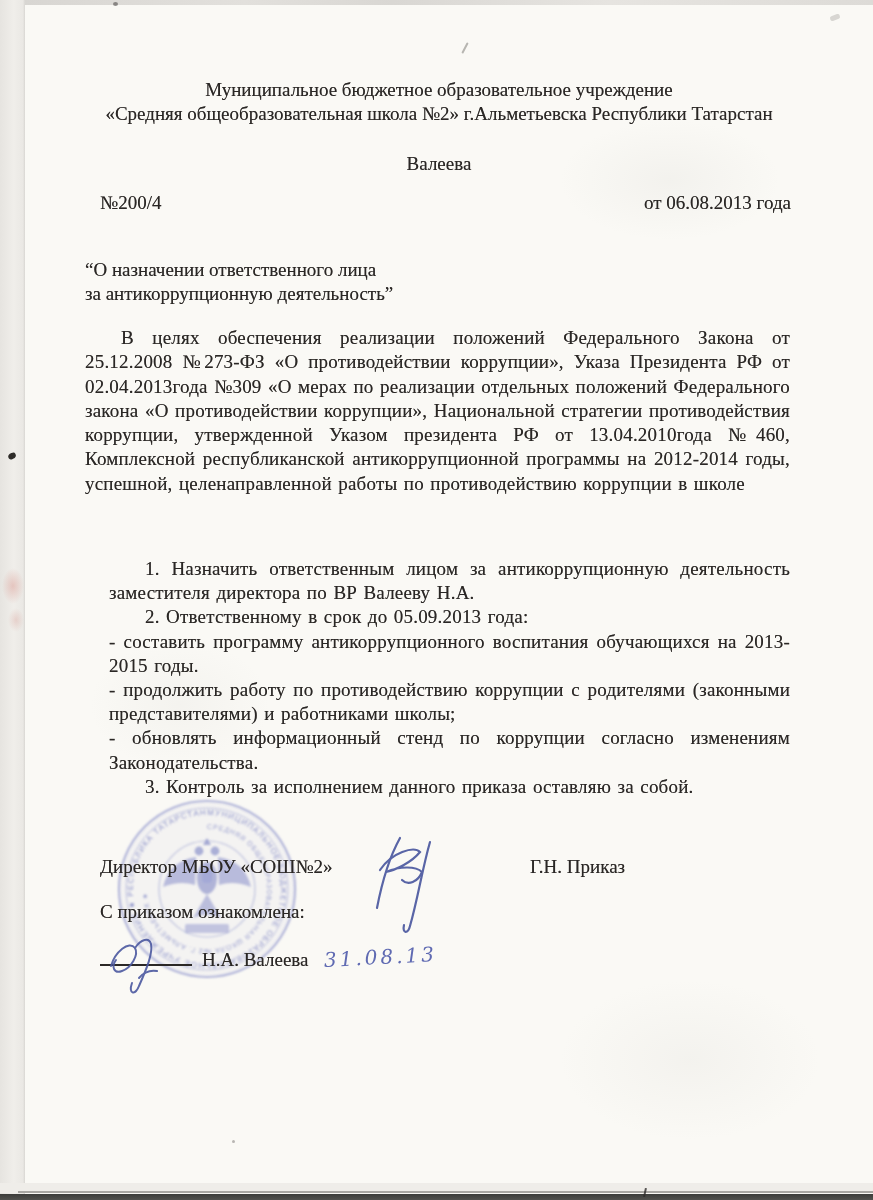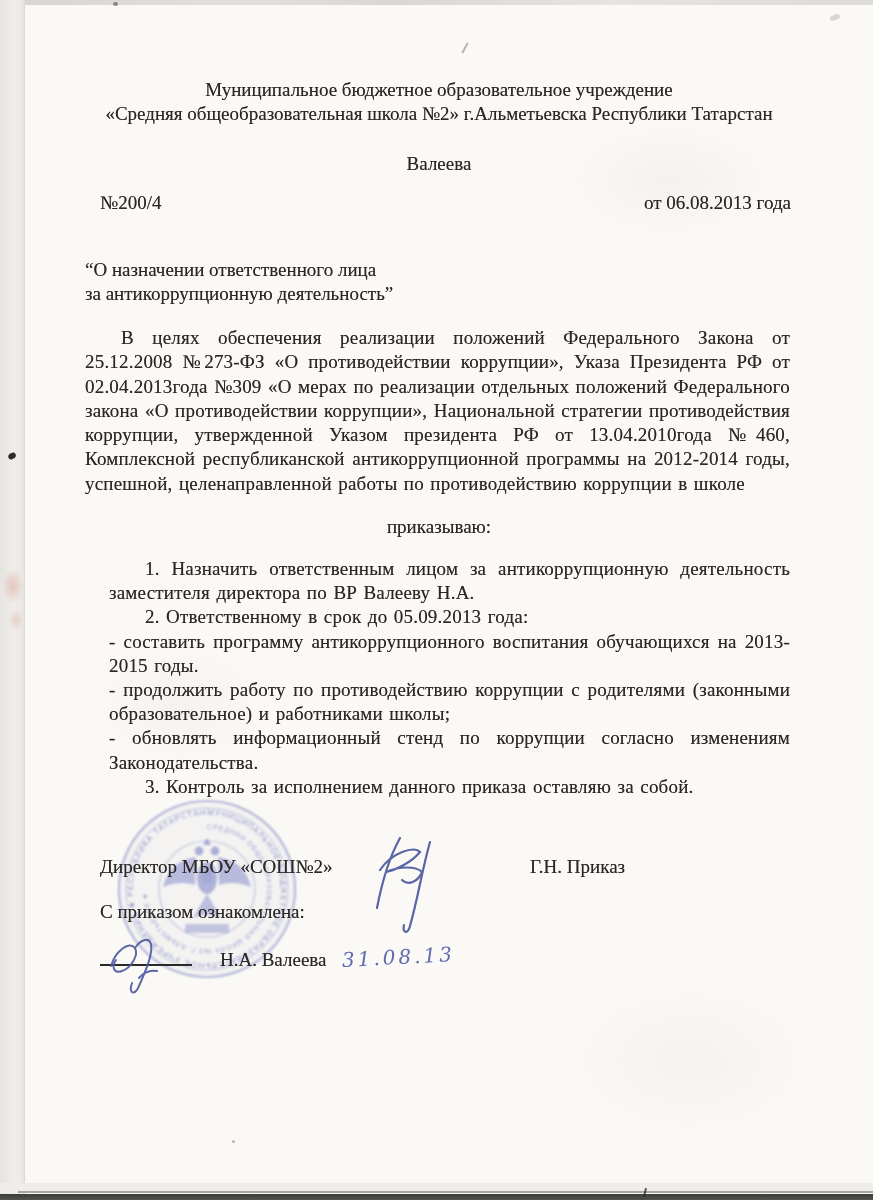--- a/index.html
+++ b/index.html
@@ -45,21 +45,21 @@
   .decree{position:absolute;left:85px;right:80px;top:514px;text-align:center;line-height:26px;}
   .items{position:absolute;left:85px;right:83px;top:557px;line-height:24.2px;
     letter-spacing:.2px;word-spacing:1.5px;margin-left:24px;}
   .item{margin:0;text-align:justify;}
   .item.indent{text-indent:36px;}
   .sig-row{position:absolute;left:100px;top:854px;right:80px;line-height:26px;}
   .dir-name{position:absolute;left:430px;top:0;}
   .ack{position:absolute;left:100px;top:899px;line-height:26px;}
   .val-row{position:absolute;left:100px;top:944px;line-height:26px;white-space:nowrap;}
   .sig-underline{display:inline-block;width:92px;height:20px;border-bottom:2px solid #2b2826;vertical-align:baseline;}
-  .val-name{margin-left:28px;}
+  .val-name{margin-left:10px;}
   .hw-date{display:inline-block;margin-left:16px;font-family:"DejaVu Serif",serif;font-style:italic;
     font-size:20px;color:#5f6ab2;letter-spacing:3px;transform:rotate(-3deg) translateY(-2px);
     text-shadow:none;}
   
   .stamp{position:absolute;left:112px;top:794px;width:190px;height:190px;z-index:1;}
   .dir-sig{position:absolute;left:362px;top:822px;width:85px;height:120px;z-index:3;}
   .val-sig{position:absolute;left:103px;top:926px;width:95px;height:74px;z-index:3;}
 </style>
 </head>
 <body>
@@ -145,27 +145,26 @@
       <span>от 06.08.2013 года</span>
     </div>
 
     <div class="subject">
       <div>“О назначении ответственного лица</div>
       <div>за антикоррупционную деятельность”</div>
     </div>
 
     <p class="preamble">В целях обеспечения реализации положений Федерального Закона от 25.12.2008 №273-ФЗ «О противодействии коррупции», Указа Президента РФ от 02.04.2013года №309 «О мерах по реализации отдельных положений Федерального закона «О противодействии коррупции», Национальной стратегии противодействия коррупции, утвержденной Указом президента РФ от 13.04.2010года №460, Комплексной республиканской антикоррупционной программы на 2012-2014 годы, успешной, целенаправленной работы по противодействию коррупции в школе</p>
 
-    <div class="decree">приказываю:</div>
 
     <div class="items">
       <p class="item indent">1. Назначить ответственным лицом за антикоррупционную деятельность заместителя директора по ВР Валееву Н.А.</p>
       <p class="item indent">2. Ответственному  в срок до 05.09.2013 года:</p>
       <p class="item">- составить программу антикоррупционного воспитания обучающихся на 2013-2015 годы.</p>
-      <p class="item">- продолжить работу по противодействию коррупции с родителями (законными образовательное) и работниками школы;</p>
+      <p class="item">- продолжить работу по противодействию коррупции с родителями (законными представителями) и работниками школы;</p>
       <p class="item">- обновлять информационный стенд по коррупции согласно изменениям Законодательства.</p>
       <p class="item indent">3. Контроль за исполнением данного приказа оставляю за собой.</p>
     </div>
 
     <div class="sig-row">
       <span>Директор МБОУ «СОШ№2»</span>
       <span class="dir-name">Г.Н. Приказ</span>
     </div>
 
     <div class="ack">С приказом ознакомлена:</div>

